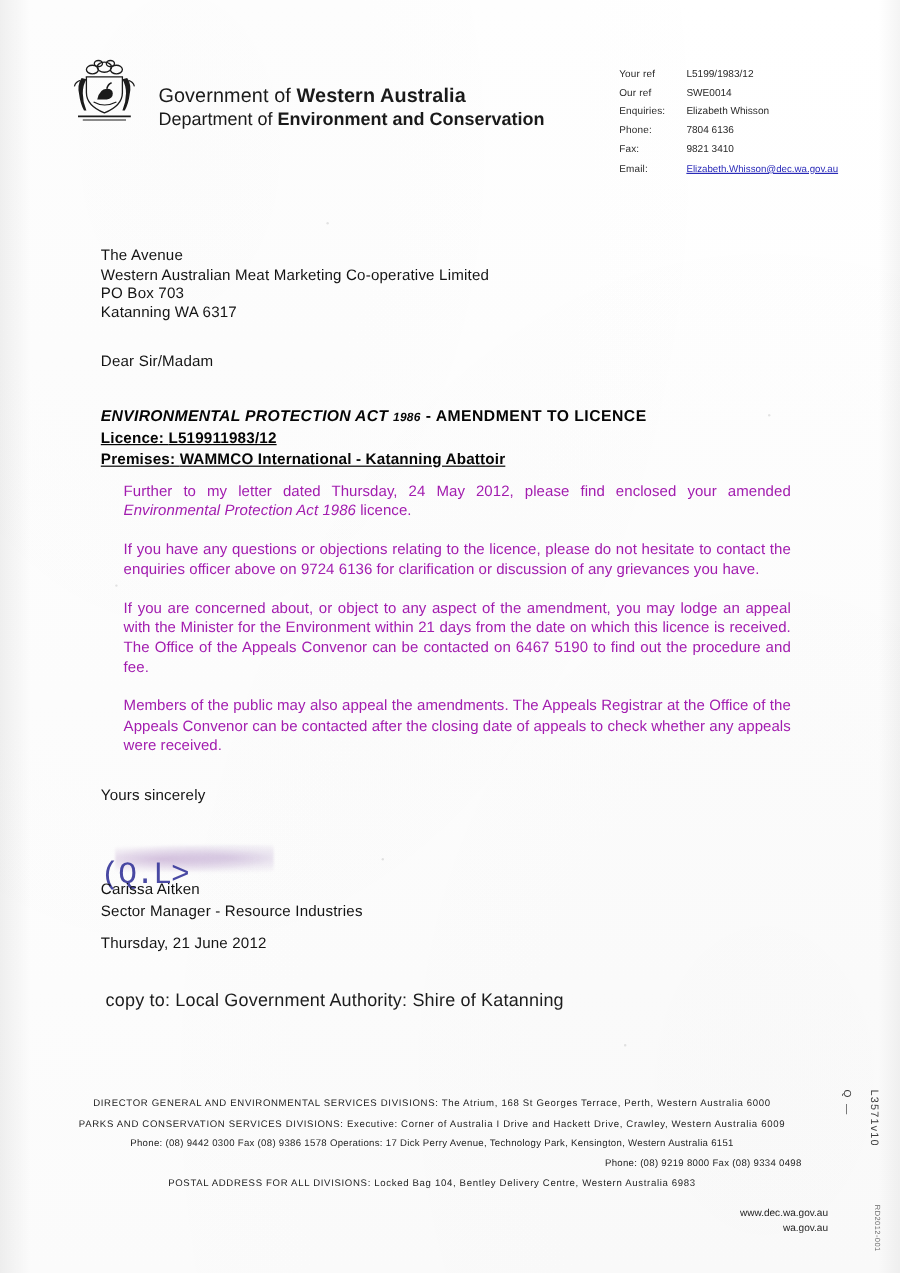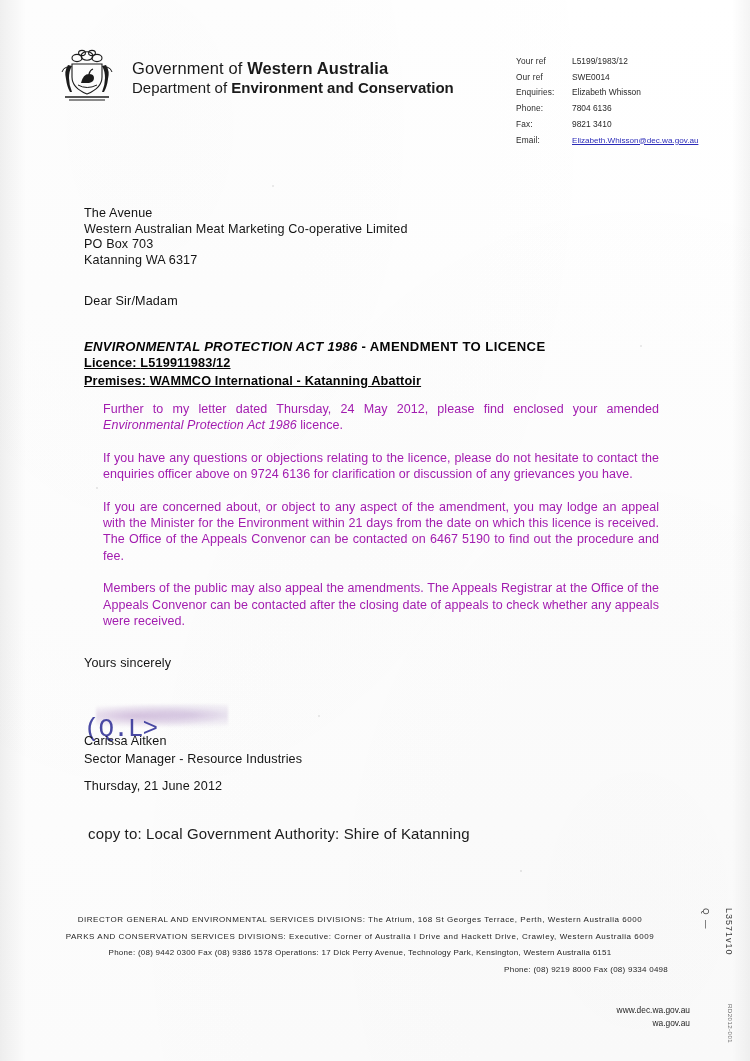--- a/index.html
+++ b/index.html
@@ -49,21 +49,21 @@
     z-index: 1;
   }
   .content { position: relative; z-index: 2; }
 
   
   .masthead {
     position: absolute;
     left: 56px;
     top: 47px;
     display: flex;
-    align-items: flex-start;
+    align-items: flex-end;
   }
   .crest {
     width: 62px;
     height: 62px;
     flex: 0 0 62px;
     margin-right: 14px;
   }
   .crest svg { display: block; }
   .dept-lines {
     padding-top: 12px;
@@ -137,21 +137,21 @@
     font-weight: 700;
     font-style: italic;
     letter-spacing: 0.25px;
     line-height: 17px;
     white-space: nowrap;
   }
   .subj-line1 .caps {
     font-style: normal;
     letter-spacing: 0.4px;
   }
-  .subj-line1 .yr { font-size: 13px; }
+  .subj-line1 .yr { font-size: 10px; }
   .subj-line2, .subj-line3 {
     font-size: 12.7px;
     font-weight: 700;
     line-height: 17.5px;
     letter-spacing: 0.15px;
     white-space: nowrap;
     text-decoration: underline;
   }
 
   
@@ -407,20 +407,21 @@
     </div>
 
     <div class="letter-date">Thursday, 21 June 2012</div>
     <div class="copyto">copy to: Local Government Authority: Shire of Katanning</div>
 
     <div class="footer">
       <div class="f-center f-label">DIRECTOR GENERAL AND ENVIRONMENTAL SERVICES DIVISIONS: The Atrium, 168 St Georges Terrace, Perth, Western Australia 6000</div>
       <div class="f-center f-label">PARKS AND CONSERVATION SERVICES DIVISIONS: Executive: Corner of Australia I Drive and Hackett Drive, Crawley, Western Australia 6009</div>
       <div class="f-center">Phone: (08) 9442 0300 Fax (08) 9386 1578 Operations: 17 Dick Perry Avenue, Technology Park, Kensington, Western Australia 6151</div>
       <div class="f-right">Phone: (08) 9219 8000 Fax (08) 9334 0498</div>
+      <div class="f-center f-label">POSTAL ADDRESS FOR ALL DIVISIONS: Locked Bag 104, Bentley Delivery Centre, Western Australia 6983</div>
     </div>
 
     <div class="urls">
       <div>www.dec.wa.gov.au</div>
       <div>wa.gov.au</div>
     </div>
 
     <div class="vert-code">L3571v10</div>
     <div class="vert-q2">Q  —</div>
     <div class="vert-small">RD2012-001</div>

